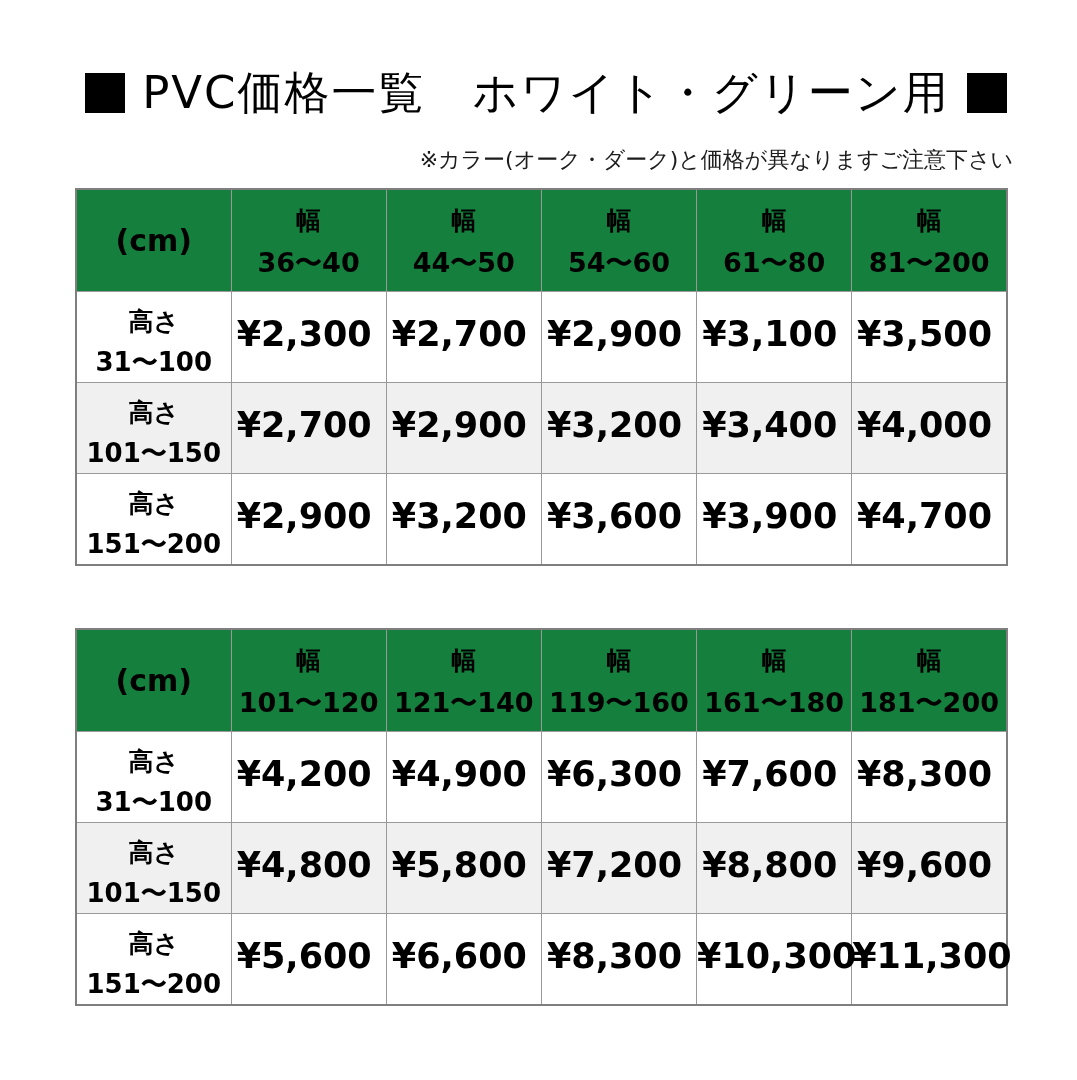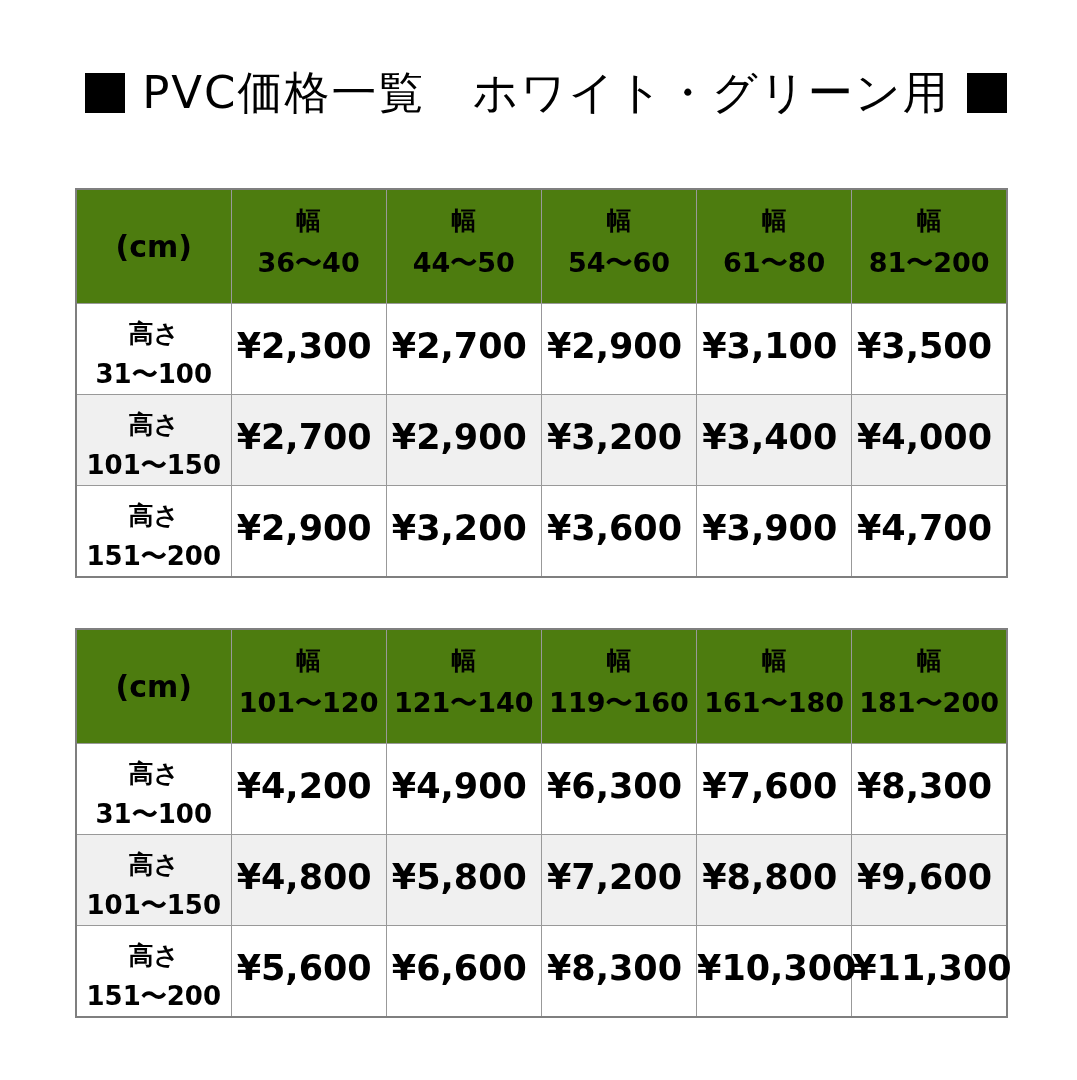--- a/index.html
+++ b/index.html
@@ -31,21 +31,21 @@
   
   table.price-table {
     position:absolute; left:75px; width:933px;
     border-collapse:collapse; table-layout:fixed;
     border:2px solid #7f7f7f;
   }
   #table1 { top:188px; }
   #table2 { top:628px; }
   col.c0 { width:155px; }
   th, td { border:1px solid #999999; padding:0; }
-  tr.head-row { height:114px; background:#4d7c0f; }
+  tr.head-row { height:102px; background:#15803d; }
   tr.body-row { height:80px; background:#ffffff; }
   tr.body-row.alt { background:#F0F0F0; }
   th.corner {
     font-size:30px; font-weight:bold; text-align:center; vertical-align:middle;
   }
   th.colhead, td.row-head { text-align:center; vertical-align:top; padding-top:10px; }
   .line  { display:block; line-height:42px; font-size:25px; font-weight:bold; }
   .range { font-size:27px; }
   td.row-head .line  { line-height:40px; font-size:25px; }
   td.row-head .range { font-size:26px; }
@@ -61,20 +61,21 @@
 <body>
 
 <div class="page">
 
   <div class="title-bar">
     <span class="sq"></span>
     <h1 class="title">PVC価格一覧　ホワイト・グリーン用</h1>
     <span class="sq"></span>
   </div>
 
+  <div class="subtitle">※カラー(オーク・ダーク)と価格が異なりますご注意下さい</div>
 
   <table class="price-table" id="table1">
     <colgroup>
         <col class="c0">
         <col>
         <col>
         <col>
         <col>
         <col>
       </colgroup>

